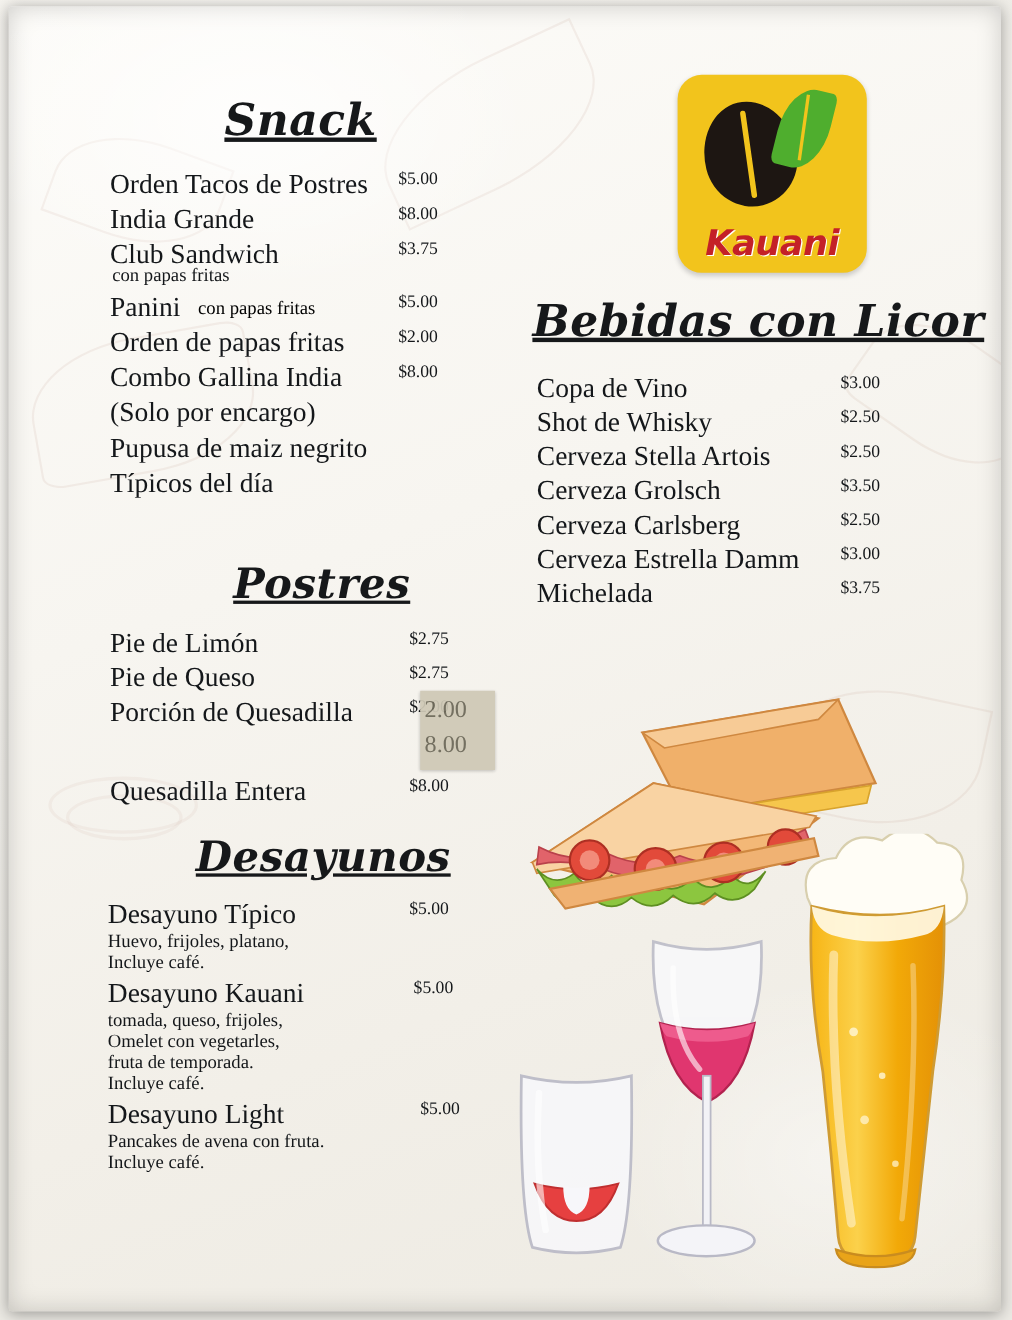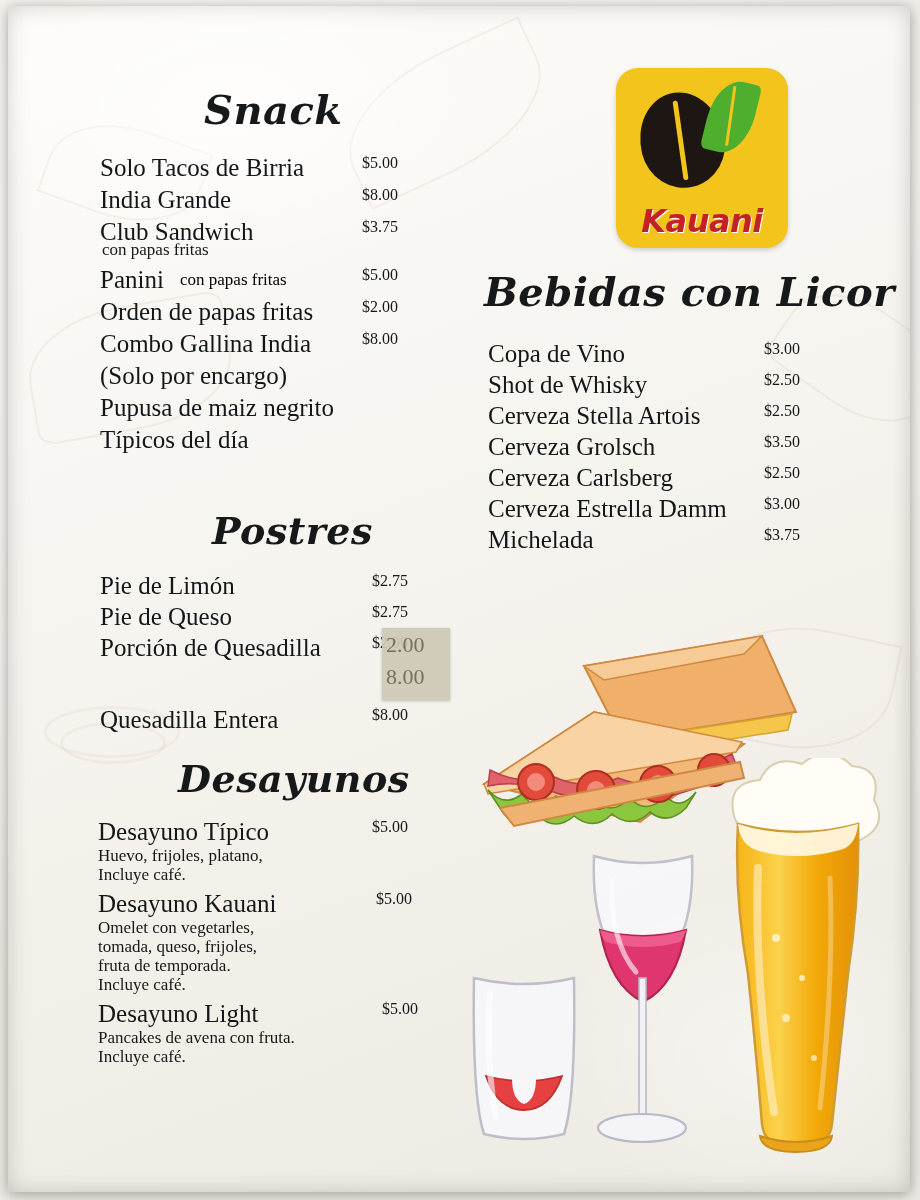--- a/index.html
+++ b/index.html
@@ -53,20 +53,21 @@
     pointer-events: none;
   }
 
   
   .script-title {
     font-family: "DejaVu Serif", serif;
     font-style: italic;
     font-weight: bold;
     color: #16181a;
     letter-spacing: 0.5px;
+    text-decoration: underline;
   }
   .sec-title-snack { font-size: 40px; }
   .item-name {
     font-size: 25px;
     color: #14171a;
     white-space: nowrap;
   }
   .item-price {
     font-size: 16px;
     color: #14171a;
@@ -185,21 +186,21 @@
       <div class="leaf"></div>
       <div class="logo-text">Kauani</div>
     </div>
 
     <div class="col-left">
 
       <div class="script-title sec-title-snack" style="position:absolute; left:110px; top:10px;">Snack</div>
 
       <div style="position:absolute; left:6px; top:78px; width:360px;">
         <div class="lrow" style="height:32px;">
-          <span class="item-name">Solo Tacos de Birria</span>
+          <span class="item-name">Orden Tacos de Postres</span>
           <span class="item-price" style="position:absolute; left:262px; top:0;">$5.00</span>
         </div>
         <div class="lrow" style="height:32px;">
           <span class="item-name">India Grande</span>
           <span class="item-price" style="position:absolute; left:262px; top:0;">$8.00</span>
         </div>
         <div class="lrow" style="height:22px;">
           <span class="item-name">Club Sandwich</span>
           <span class="item-price" style="position:absolute; left:262px; top:0;">$3.75</span>
         </div>
@@ -256,22 +257,22 @@
           <span class="item-name">Desayuno Típico</span>
           <span class="item-price" style="position:absolute; left:274px; top:0;">$5.00</span>
         </div>
         <div class="item-sub">Huevo, frijoles, platano,</div>
         <div class="item-sub" style="margin-bottom:6px;">Incluye café.</div>
 
         <div class="lrow" style="height:28px;">
           <span class="item-name">Desayuno Kauani</span>
           <span class="item-price" style="position:absolute; left:278px; top:0;">$5.00</span>
         </div>
+        <div class="item-sub">tomada, queso, frijoles,</div>
         <div class="item-sub">Omelet con vegetarles,</div>
-        <div class="item-sub">tomada, queso, frijoles,</div>
         <div class="item-sub">fruta de temporada.</div>
         <div class="item-sub" style="margin-bottom:6px;">Incluye café.</div>
 
         <div class="lrow" style="height:28px;">
           <span class="item-name">Desayuno Light</span>
           <span class="item-price" style="position:absolute; left:284px; top:0;">$5.00</span>
         </div>
         <div class="item-sub">Pancakes de avena con fruta.</div>
         <div class="item-sub">Incluye café.</div>
       </div>

